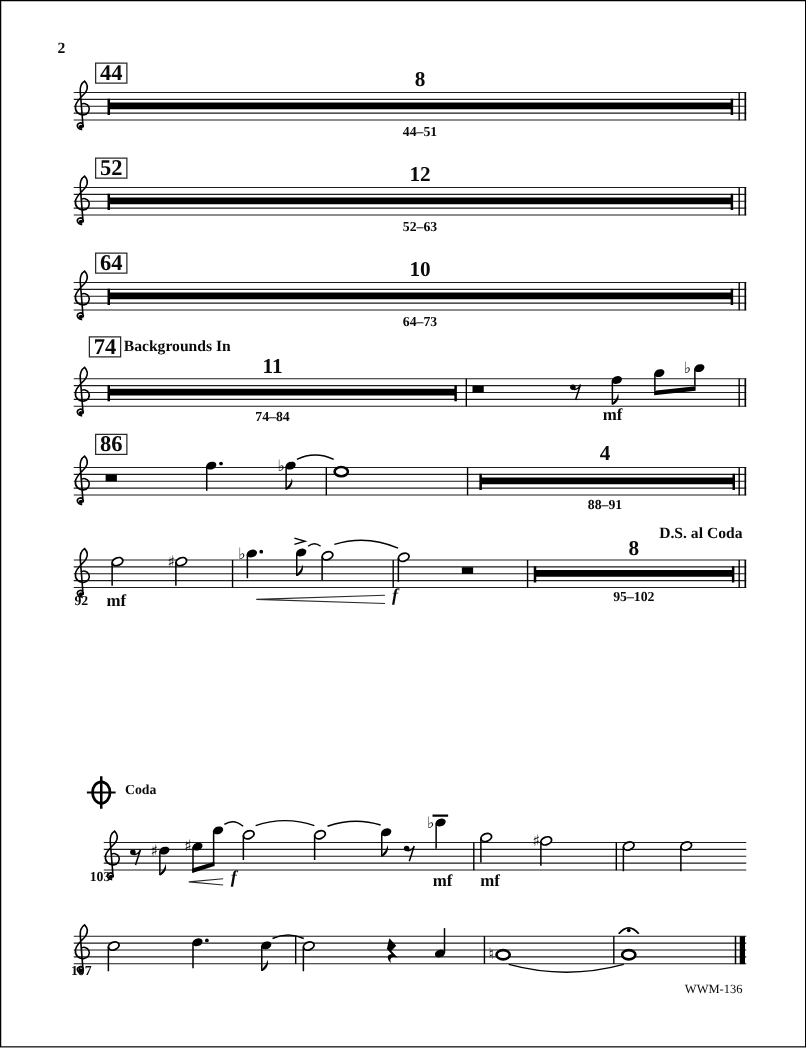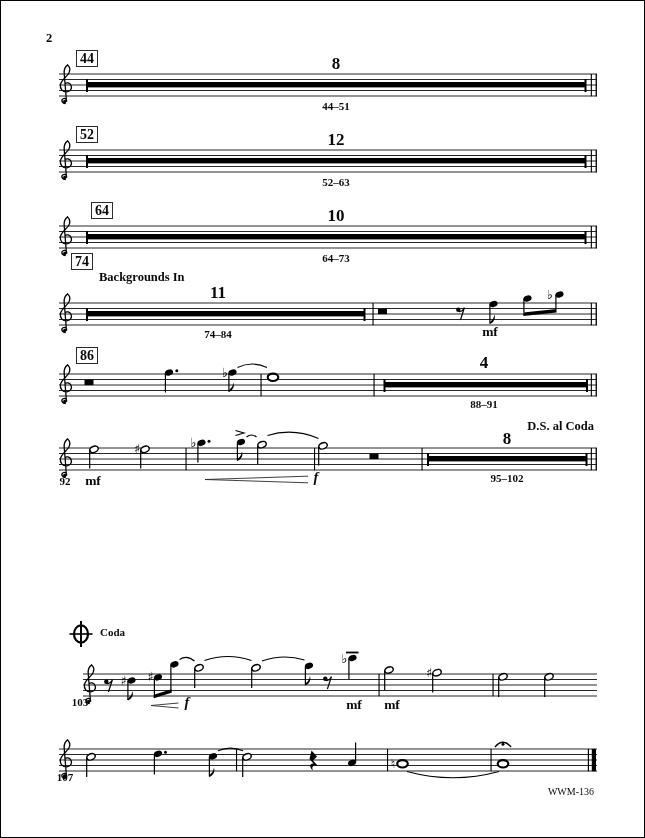--- a/index.html
+++ b/index.html
@@ -7,21 +7,21 @@
     position:relative;width:645px;height:838px;background:#fff;
     font-family:"Liberation Serif",serif;color:#0a0a0a;overflow:hidden;
     box-sizing:border-box;border:1px solid #000;
   }
   .t{position:absolute;white-space:nowrap;line-height:1;}
   .c{transform:translateX(-50%);}
   .title{font-size:11.5px;font-weight:bold;}
   .pgnum{font-size:12.5px;font-weight:bold;}
   .box{
     position:absolute;border:1px solid #2b2b2b;background:#fff;
-    font-weight:bold;font-size:14px;line-height:15px;padding:0 3px;
+    font-weight:bold;font-size:18px;line-height:15px;padding:0 3px;
   }
   .restnum{font-weight:bold;font-size:17px;}
   .range{font-weight:bold;font-size:11px;}
   .meas{font-weight:bold;font-size:11px;}
   .lbl{font-weight:bold;font-size:12.5px;}
   .dyn{font-weight:bold;font-size:13.5px;}
   .dynf{font-style:italic;font-weight:bold;font-size:14.5px;}
   .plate{font-size:10px;margin-left:23px;}
   svg.score{position:absolute;left:0;top:0;}
   .sl{stroke:#1c1c1c;stroke-width:0.95;fill:none;}
@@ -322,25 +322,25 @@
   <div class="t pgnum" style="left:45px;top:31px">2</div>
 
   <div class="box" style="left:75px;top:49px">44</div>
   <div class="t restnum c" style="left:335px;top:54px">8</div>
   <div class="t range c" style="left:335px;top:100px">44–51</div>
 
   <div class="box" style="left:75px;top:125px">52</div>
   <div class="t restnum c" style="left:335px;top:130px">12</div>
   <div class="t range c" style="left:335px;top:176px">52–63</div>
 
-  <div class="box" style="left:90px;top:201px">64</div>
+  <div class="box" style="left:75px;top:201px">64</div>
   <div class="t restnum c" style="left:335px;top:206px">10</div>
   <div class="t range c" style="left:335px;top:252px">64–73</div>
 
-  <div class="box" style="left:70px;top:252px">74</div>
+  <div class="box" style="left:70px;top:268px">74</div>
   <div class="t lbl" style="left:98px;top:270px">Backgrounds In</div>
   <div class="t restnum c" style="left:217px;top:283px">11</div>
   <div class="t range c" style="left:217px;top:328px">74–84</div>
   <div class="t dyn c" style="left:489px;top:324px">mf</div>
 
   <div class="box" style="left:75px;top:346px">86</div>
   <div class="t restnum c" style="left:483px;top:353px">4</div>
   <div class="t range c" style="left:483px;top:398px">88–91</div>
 
   <div class="t lbl" style="right:50px;top:419px">D.S. al Coda</div>

